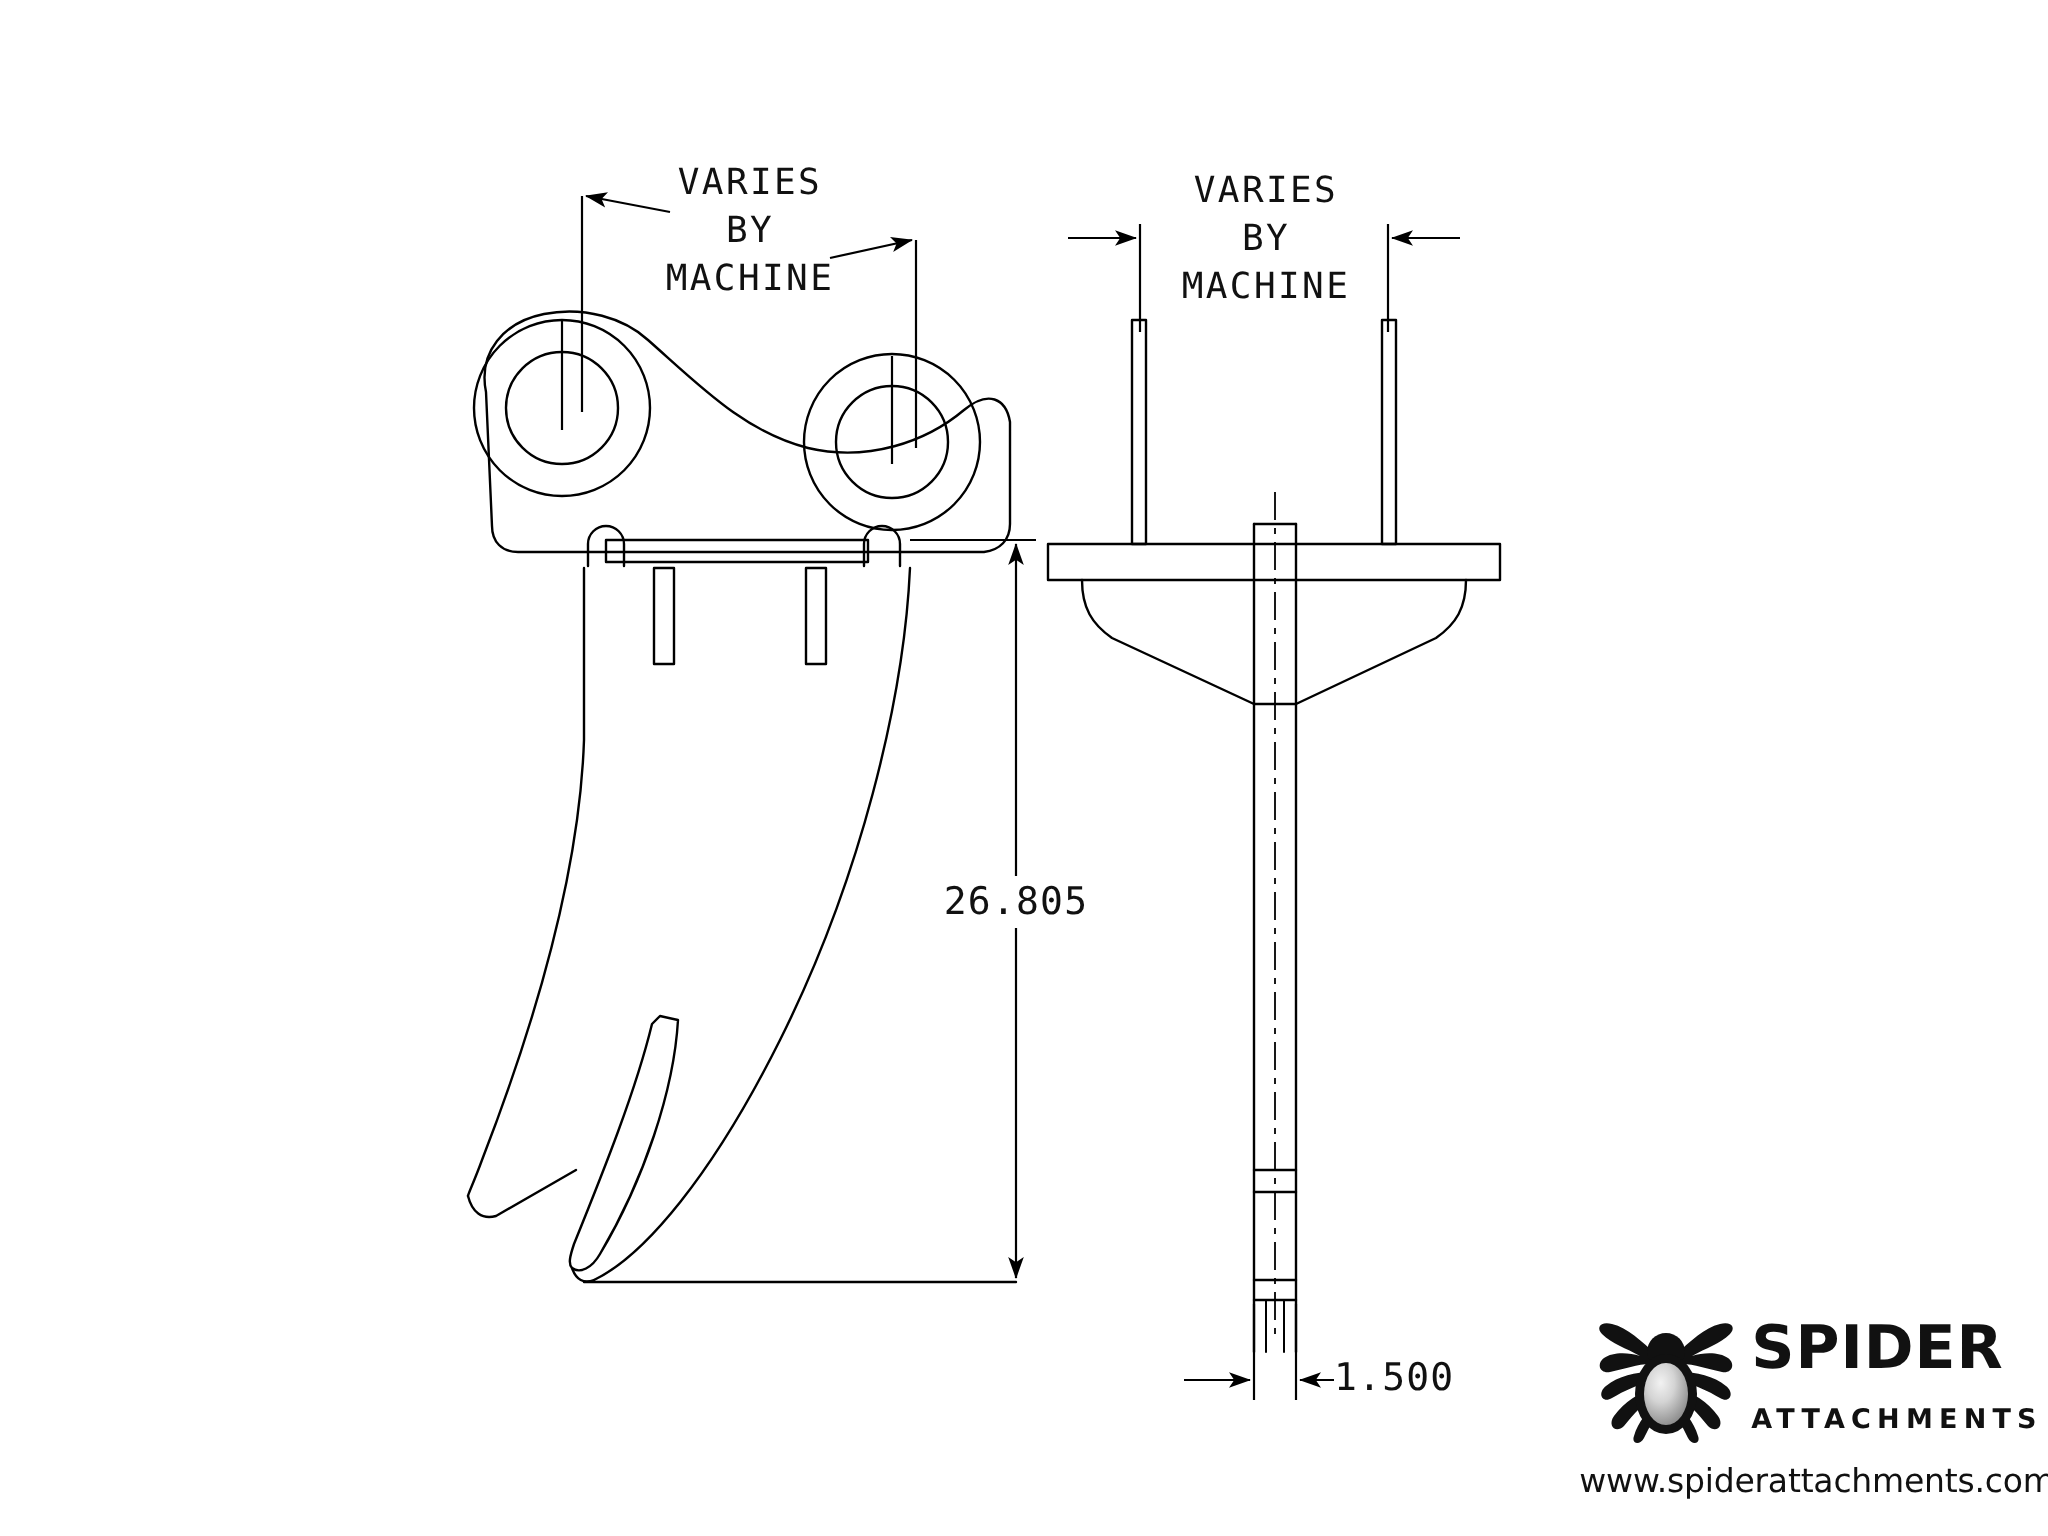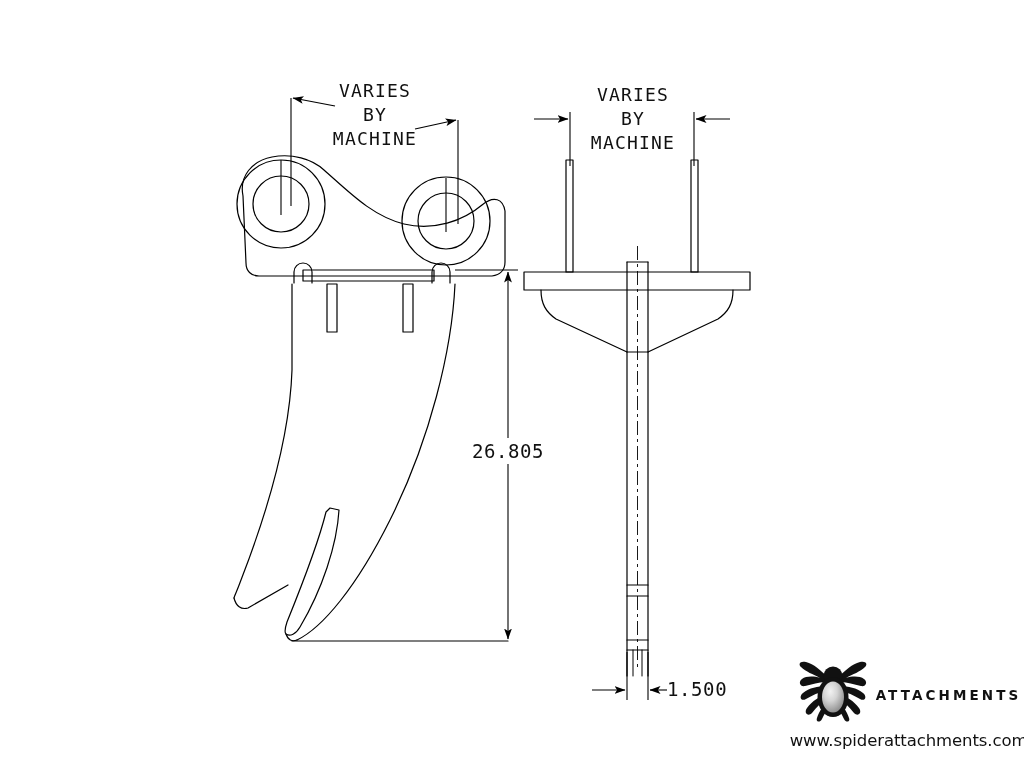--- a/index.html
+++ b/index.html
@@ -283,20 +283,21 @@
           <circle cx="37" cy="20" r="9.5"></circle>
 
           <ellipse cx="37" cy="41" rx="15.5" ry="20"></ellipse>
         </g>
 
         <ellipse cx="37" cy="41" rx="11" ry="15.5" fill="url(#spiderBodyGrad)"></ellipse>
         <circle cx="37" cy="20" r="5.6" fill="#ffffff" opacity="0.0"></circle>
       </svg>
 
       <div class="logo-wordmark">
+        <div class="logo-title">SPIDER</div>
         <div class="logo-sub">ATTACHMENTS</div>
       </div>
     </div>
 
     <div class="logo-url">www.spiderattachments.com</div>
   </div>
 
 </div>
 
 </body></html>

